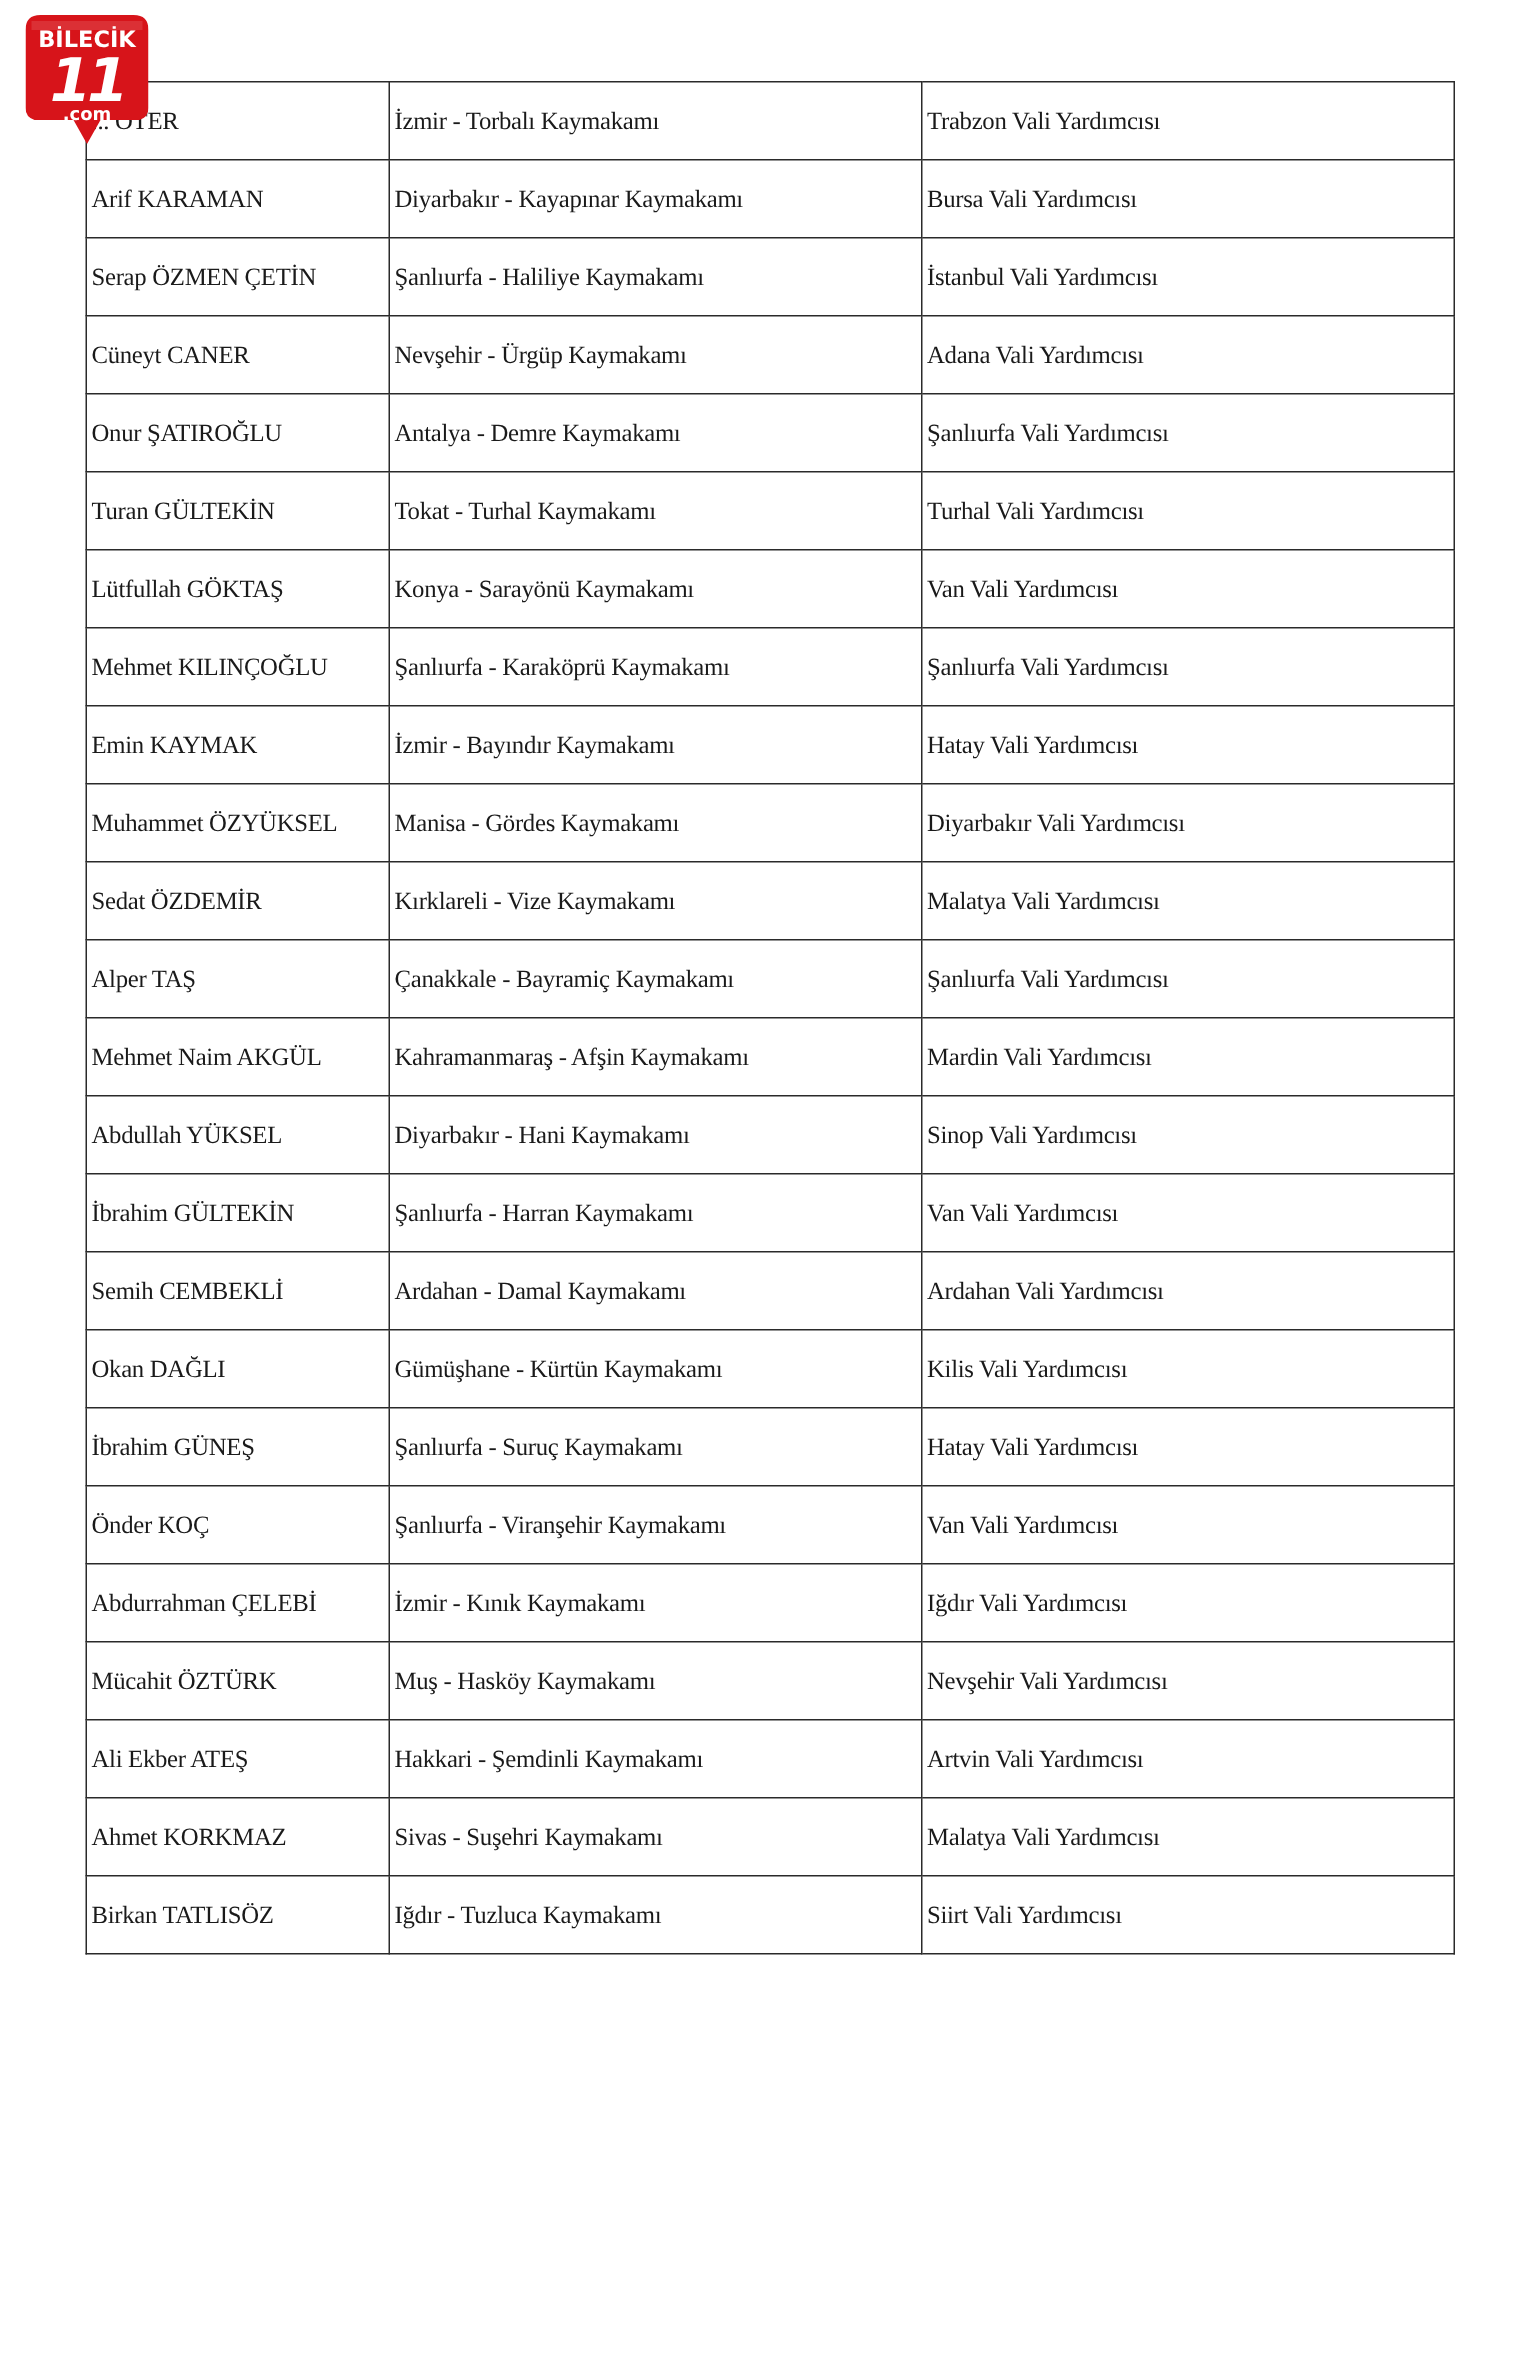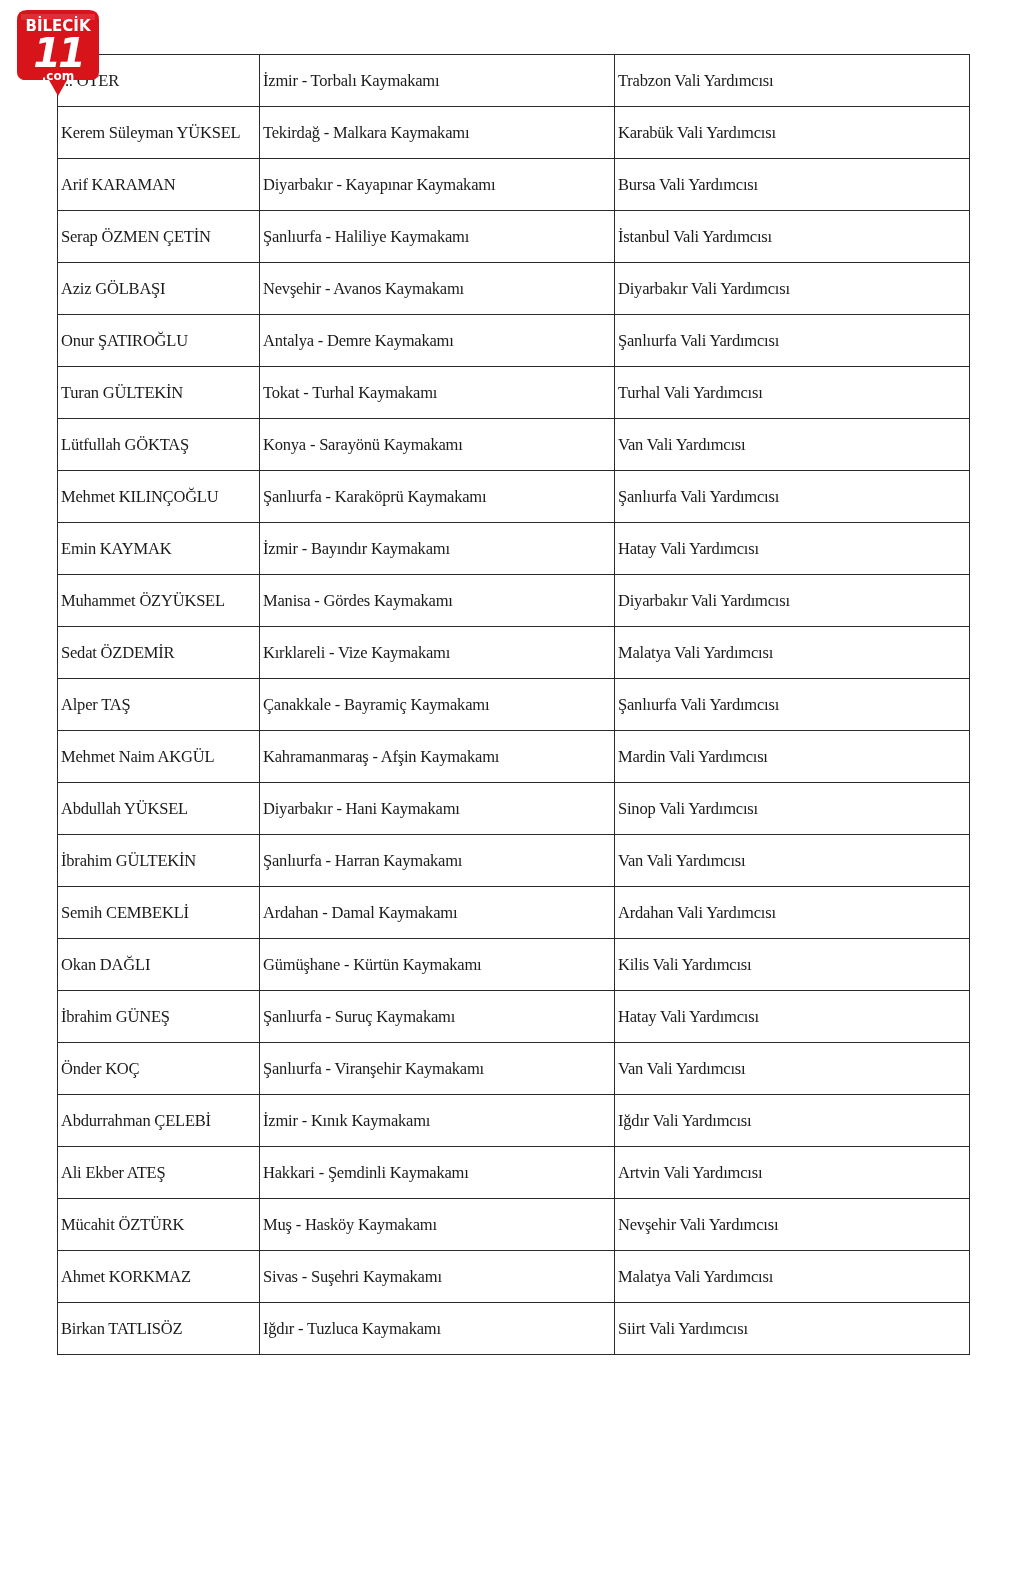--- a/index.html
+++ b/index.html
@@ -24,38 +24,33 @@
       <col class="c2">
       <col class="c3">
     </colgroup>
   <tbody id="table-body">
       <tr>
         <td>... ÖTER</td>
         <td>İzmir - Torbalı Kaymakamı</td>
         <td>Trabzon Vali Yardımcısı</td>
       </tr>
       <tr>
-        <td>Kerem Süleyman YÜKSEL</td>
-        <td>Tekirdağ - Malkara Kaymakamı</td>
-        <td>Karabük Vali Yardımcısı</td>
-      </tr>
-      <tr>
         <td>Arif KARAMAN</td>
         <td>Diyarbakır - Kayapınar Kaymakamı</td>
         <td>Bursa Vali Yardımcısı</td>
       </tr>
       <tr>
         <td>Serap ÖZMEN ÇETİN</td>
         <td>Şanlıurfa - Haliliye Kaymakamı</td>
         <td>İstanbul Vali Yardımcısı</td>
       </tr>
       <tr>
-        <td>Aziz GÖLBAŞI</td>
-        <td>Nevşehir - Avanos Kaymakamı</td>
-        <td>Diyarbakır Vali Yardımcısı</td>
+        <td>Cüneyt CANER</td>
+        <td>Nevşehir - Ürgüp Kaymakamı</td>
+        <td>Adana Vali Yardımcısı</td>
       </tr>
       <tr>
         <td>Onur ŞATIROĞLU</td>
         <td>Antalya - Demre Kaymakamı</td>
         <td>Şanlıurfa Vali Yardımcısı</td>
       </tr>
       <tr>
         <td>Turan GÜLTEKİN</td>
         <td>Tokat - Turhal Kaymakamı</td>
         <td>Turhal Vali Yardımcısı</td>
@@ -124,28 +119,28 @@
         <td>Önder KOÇ</td>
         <td>Şanlıurfa - Viranşehir Kaymakamı</td>
         <td>Van Vali Yardımcısı</td>
       </tr>
       <tr>
         <td>Abdurrahman ÇELEBİ</td>
         <td>İzmir - Kınık Kaymakamı</td>
         <td>Iğdır Vali Yardımcısı</td>
       </tr>
       <tr>
+        <td>Mücahit ÖZTÜRK</td>
+        <td>Muş - Hasköy Kaymakamı</td>
+        <td>Nevşehir Vali Yardımcısı</td>
+      </tr>
+      <tr>
         <td>Ali Ekber ATEŞ</td>
         <td>Hakkari - Şemdinli Kaymakamı</td>
         <td>Artvin Vali Yardımcısı</td>
-      </tr>
-      <tr>
-        <td>Mücahit ÖZTÜRK</td>
-        <td>Muş - Hasköy Kaymakamı</td>
-        <td>Nevşehir Vali Yardımcısı</td>
       </tr>
       <tr>
         <td>Ahmet KORKMAZ</td>
         <td>Sivas - Suşehri Kaymakamı</td>
         <td>Malatya Vali Yardımcısı</td>
       </tr>
       <tr>
         <td>Birkan TATLISÖZ</td>
         <td>Iğdır - Tuzluca Kaymakamı</td>
         <td>Siirt Vali Yardımcısı</td>

